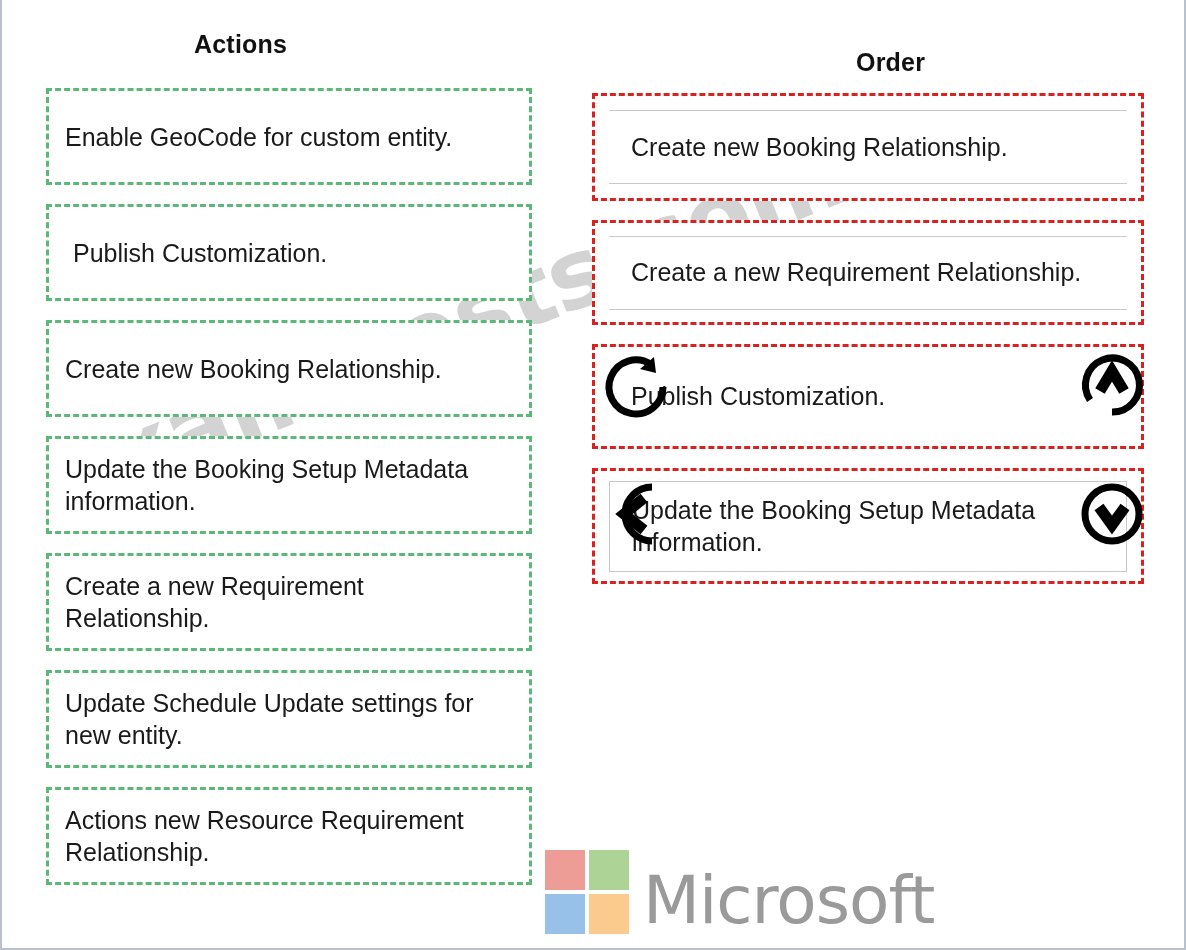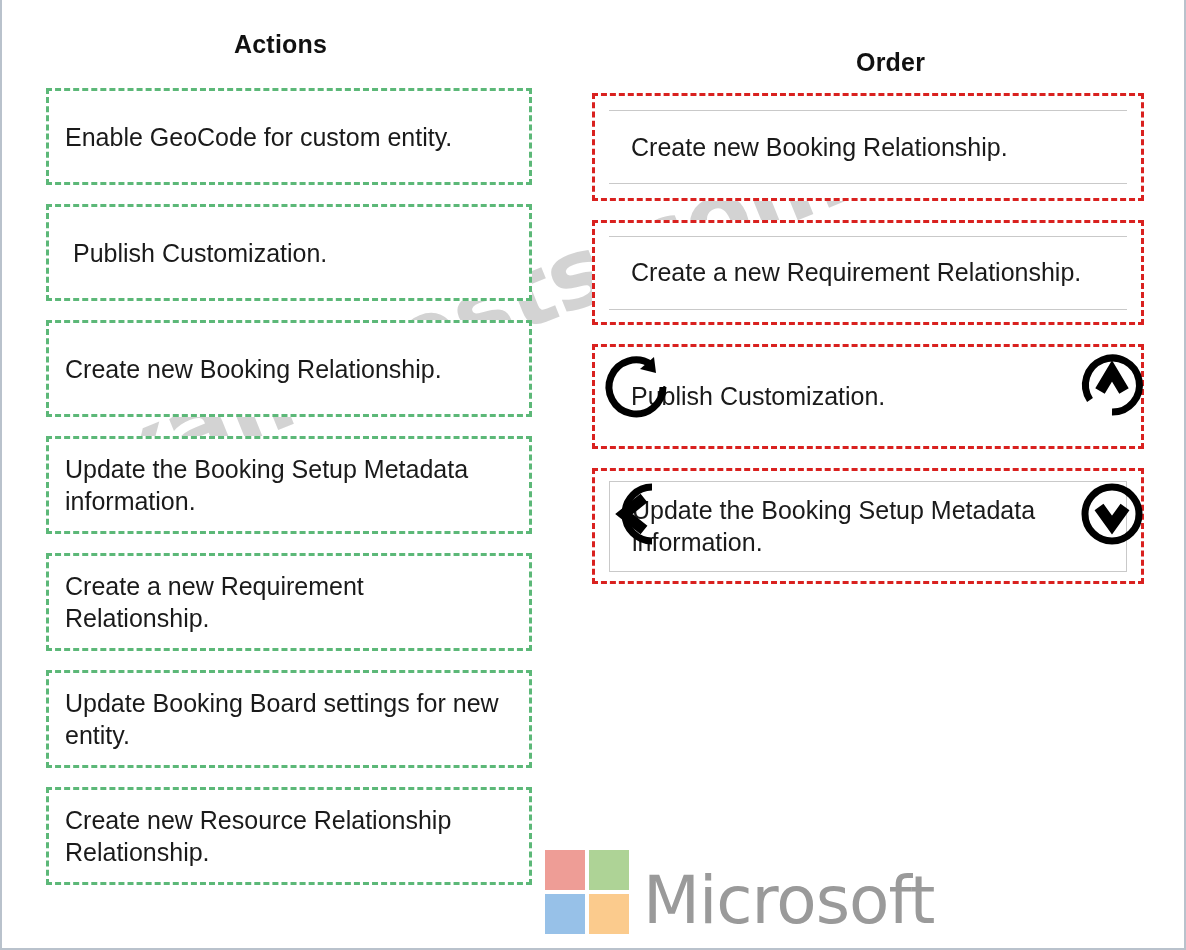--- a/index.html
+++ b/index.html
@@ -49,21 +49,21 @@
 
   
   .col-header {
     position: absolute;
     font-weight: 700;
     font-size: 25px;
     color: #111111;
     letter-spacing: 0.2px;
     z-index: 6;
   }
-  #header-actions { left: 192px; top: 30px; margin-left: 40px; }
+  #header-actions { left: 192px; top: 30px; }
   #header-order   { left: 845px; top: 48px; margin-left: 9px; }
 
   
   #actions-column {
     position: absolute;
     left: 44px;
     top: 88px;
     width: 486px;
     z-index: 6;
   }
@@ -198,24 +198,24 @@
     <div class="action-box h-two">
       <span class="box-text">Create new Booking Relationship.</span>
     </div>
     <div class="action-box h-tall">
       <span class="box-text">Update the Booking Setup Metadata information.</span>
     </div>
     <div class="action-box h-tall">
       <span class="box-text">Create a new Requirement Relationship.</span>
     </div>
     <div class="action-box h-tall">
-      <span class="box-text">Update Booking Board settings for new entity.</span>
-    </div>
-    <div class="action-box h-tall">
-      <span class="box-text">Create new Resource Relationship Relationship.</span>
+      <span class="box-text">Update Schedule Update settings for new entity.</span>
+    </div>
+    <div class="action-box h-tall">
+      <span class="box-text">Actions new Resource Requirement Relationship.</span>
     </div>
   </div>
 
   <div id="order-column">
     <div class="order-slot s1">
       <div class="order-card">
         <span class="box-text">Create new Booking Relationship.</span>
       </div>
     </div>
     <div class="order-slot s2">

